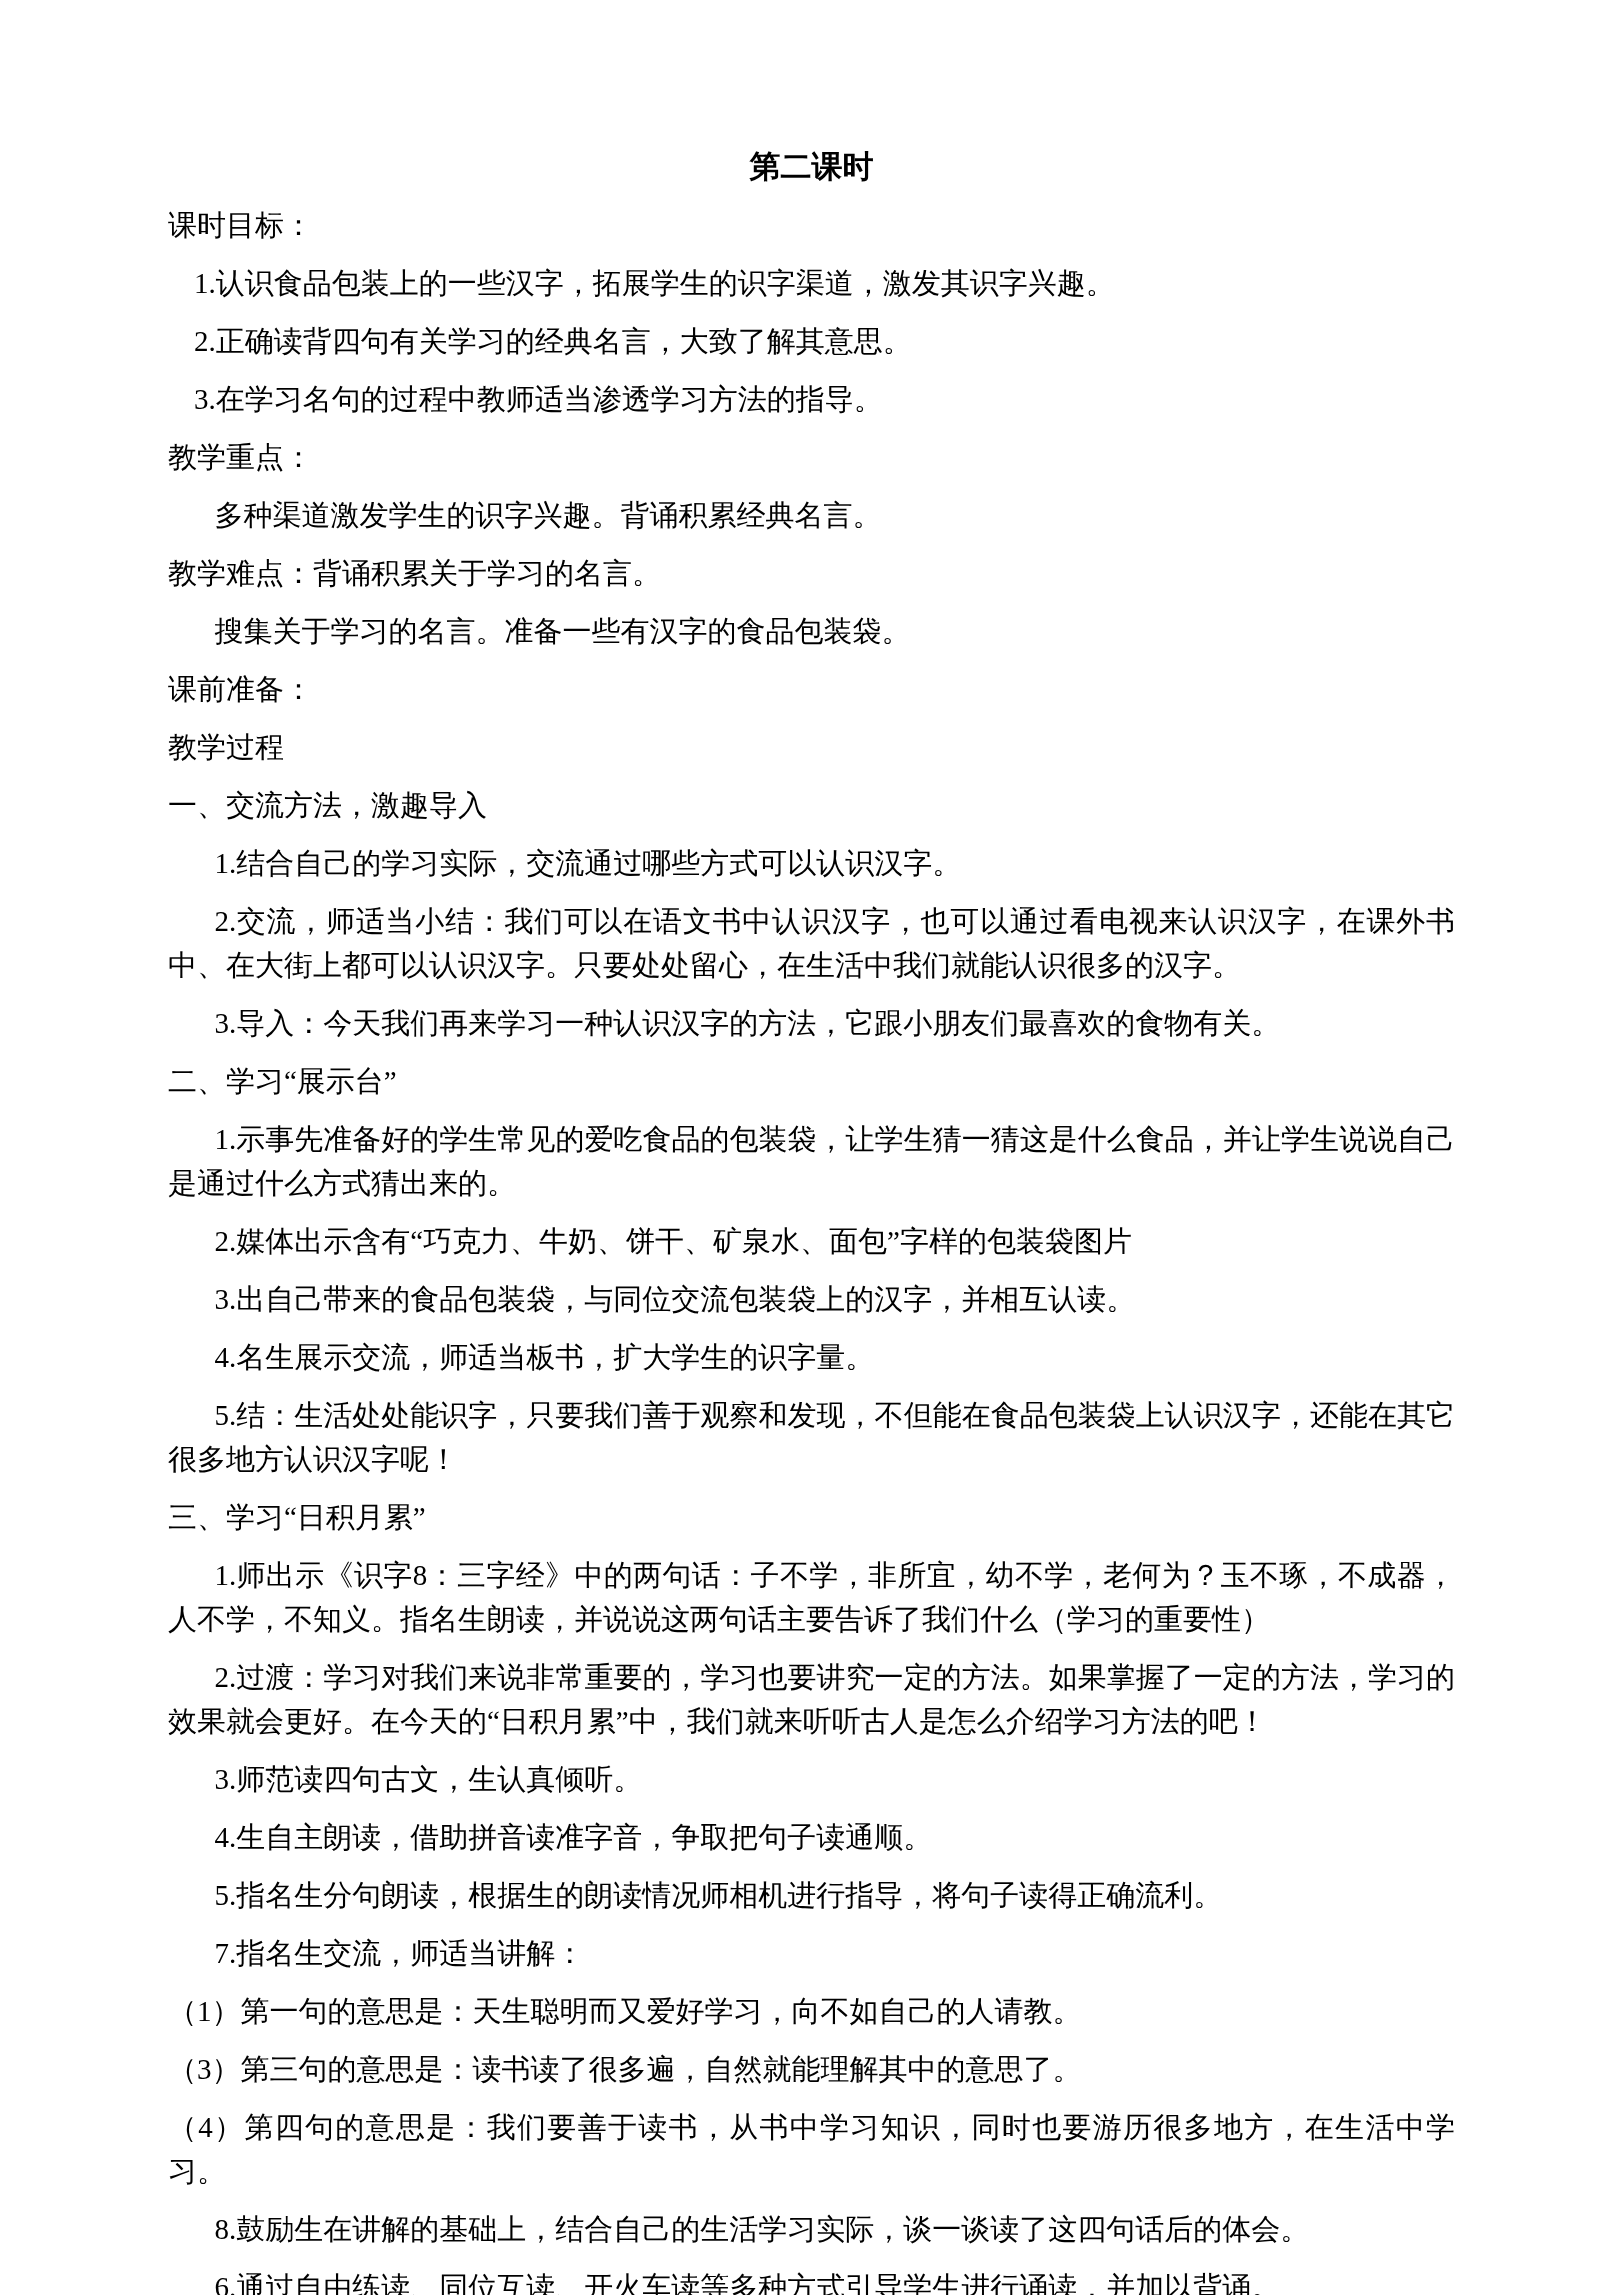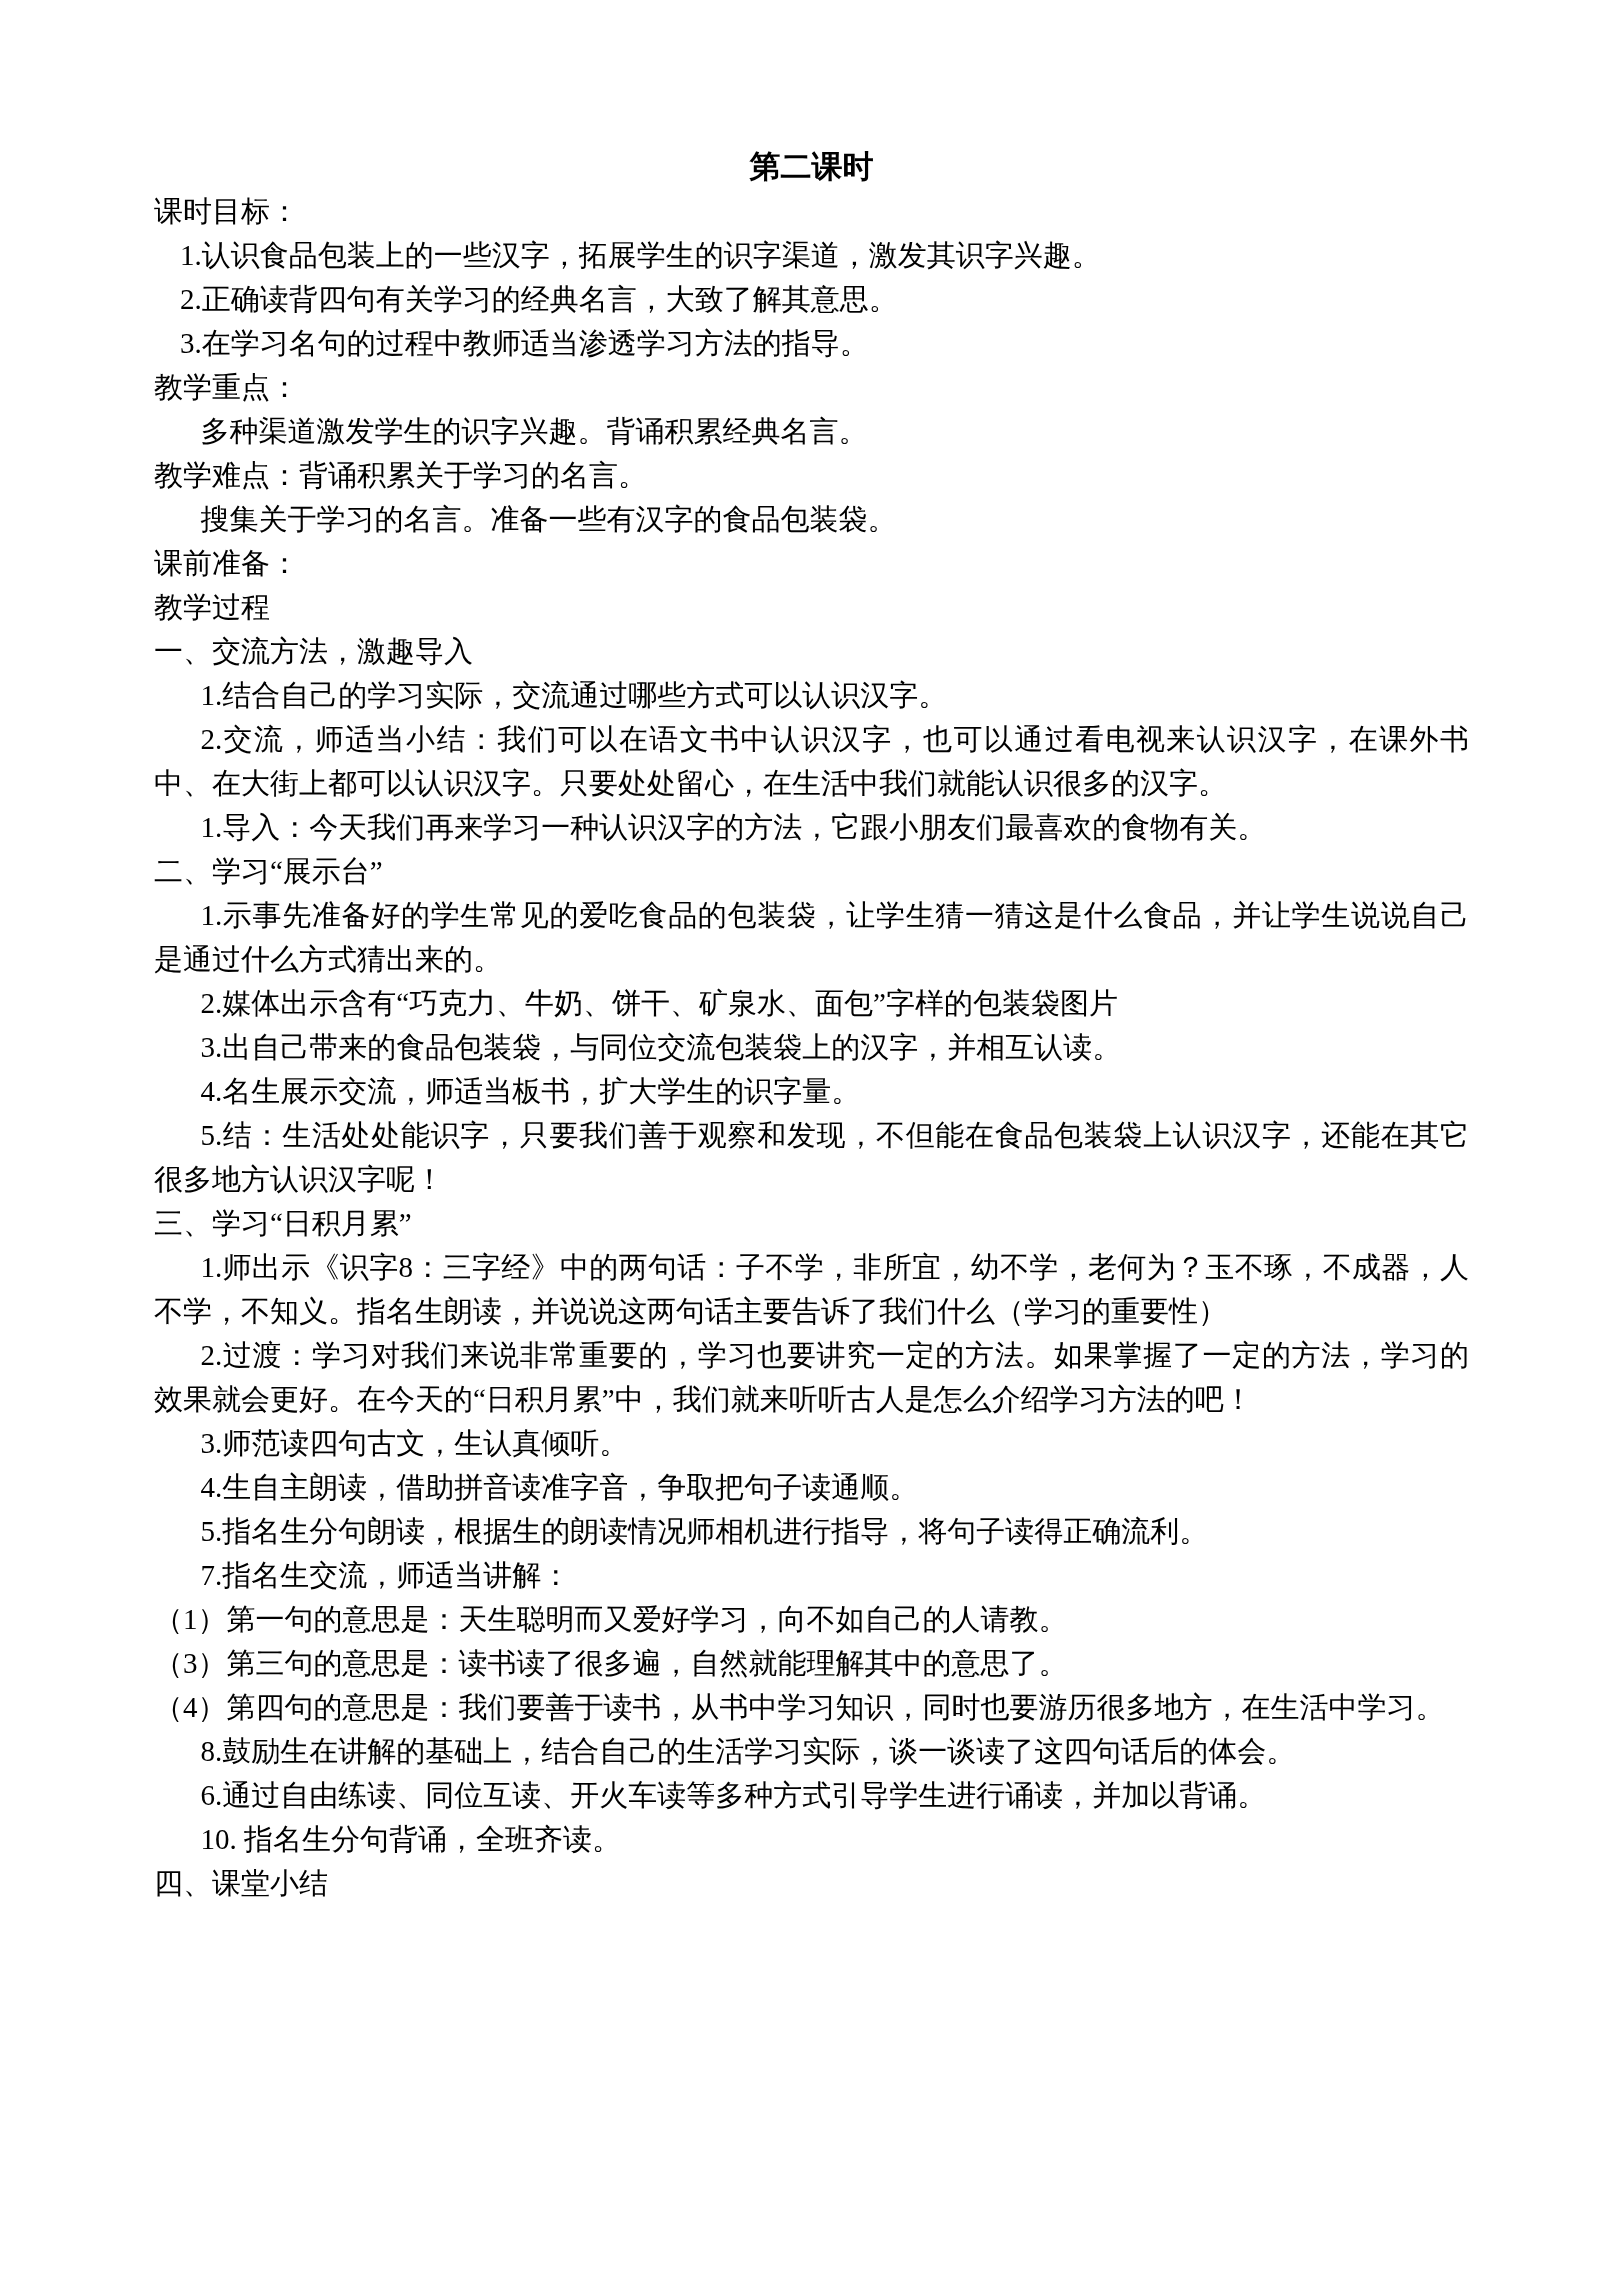--- a/index.html
+++ b/index.html
@@ -20,21 +20,21 @@
     line-height: 44px;
   }
   .doc-title {
     text-align: center;
     font-weight: bold;
     margin: 0;
     font-size: 31px;
     line-height: 44px;
   }
   .para {
-    margin: 0;
+    margin: 14px;
     text-align: justify;
     text-justify: inter-ideograph;
     word-break: break-all;
   }
   .ind-0 { text-indent: 0; }
   .ind-1 { text-indent: 0.9em; }
   .ind-2 { text-indent: 1.6em; }
 </style>
 </head>
 <body>
@@ -48,21 +48,21 @@
       <p class="para ind-1">3.在学习名句的过程中教师适当渗透学习方法的指导。</p>
       <p class="para ind-0">教学重点：</p>
       <p class="para ind-2">多种渠道激发学生的识字兴趣。背诵积累经典名言。</p>
       <p class="para ind-0">教学难点：背诵积累关于学习的名言。</p>
       <p class="para ind-2">搜集关于学习的名言。准备一些有汉字的食品包装袋。</p>
       <p class="para ind-0">课前准备：</p>
       <p class="para ind-0">教学过程</p>
       <p class="para ind-0">一、交流方法，激趣导入</p>
       <p class="para ind-2">1.结合自己的学习实际，交流通过哪些方式可以认识汉字。</p>
       <p class="para ind-2">2.交流，师适当小结：我们可以在语文书中认识汉字，也可以通过看电视来认识汉字，在课外书中、在大街上都可以认识汉字。只要处处留心，在生活中我们就能认识很多的汉字。</p>
-      <p class="para ind-2">1.导入：今天我们再来学习一种认识汉字的方法，它跟小朋友们最喜欢的食物有关。</p>
+      <p class="para ind-2">3.导入：今天我们再来学习一种认识汉字的方法，它跟小朋友们最喜欢的食物有关。</p>
       <p class="para ind-0">二、学习“展示台”</p>
       <p class="para ind-2">1.示事先准备好的学生常见的爱吃食品的包装袋，让学生猜一猜这是什么食品，并让学生说说自己是通过什么方式猜出来的。</p>
       <p class="para ind-2">2.媒体出示含有“巧克力、牛奶、饼干、矿泉水、面包”字样的包装袋图片</p>
       <p class="para ind-2">3.出自己带来的食品包装袋，与同位交流包装袋上的汉字，并相互认读。</p>
       <p class="para ind-2">4.名生展示交流，师适当板书，扩大学生的识字量。</p>
       <p class="para ind-2">5.结：生活处处能识字，只要我们善于观察和发现，不但能在食品包装袋上认识汉字，还能在其它很多地方认识汉字呢！</p>
       <p class="para ind-0">三、学习“日积月累”</p>
       <p class="para ind-2">1.师出示《识字8：三字经》中的两句话：子不学，非所宜，幼不学，老何为？玉不琢，不成器，人不学，不知义。指名生朗读，并说说这两句话主要告诉了我们什么（学习的重要性）</p>
       <p class="para ind-2">2.过渡：学习对我们来说非常重要的，学习也要讲究一定的方法。如果掌握了一定的方法，学习的效果就会更好。在今天的“日积月累”中，我们就来听听古人是怎么介绍学习方法的吧！</p>
       <p class="para ind-2">3.师范读四句古文，生认真倾听。</p>

